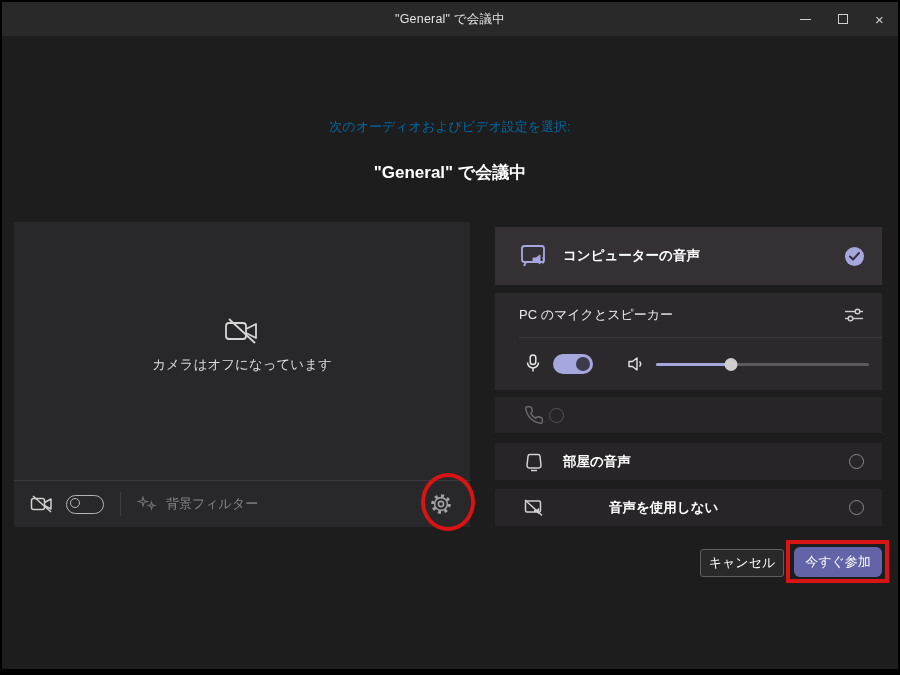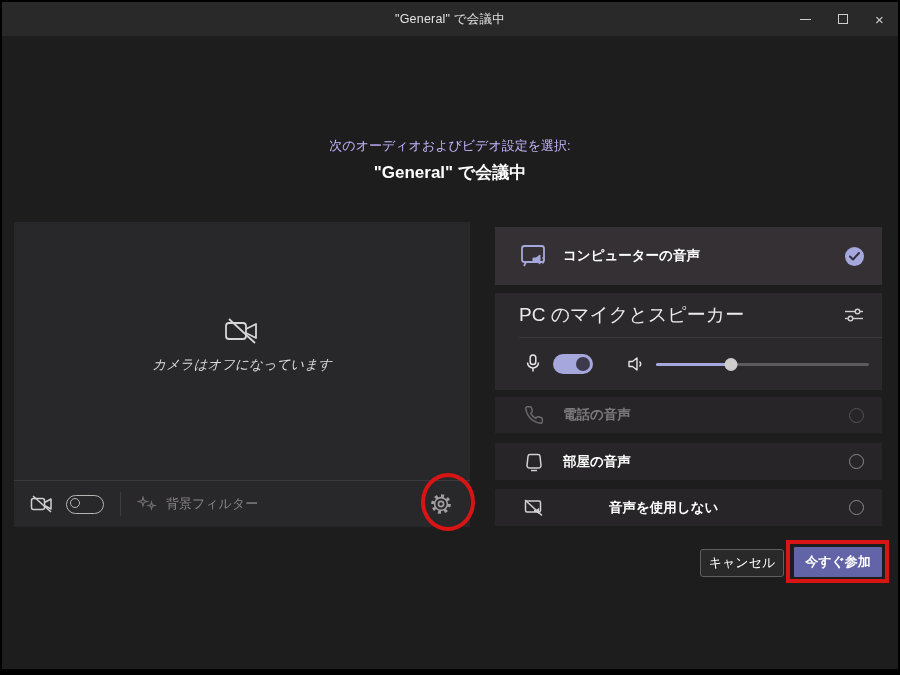--- a/index.html
+++ b/index.html
@@ -17,31 +17,31 @@
   }
   .titlebar-title { font-size:12.5px; color:#e2e2e2; letter-spacing:.2px; }
   .win-controls { position:absolute; right:0; top:0; height:34px; display:flex; }
   .win-btn { width:37px; height:34px; display:flex; align-items:center; justify-content:center; color:#cfcfcf; }
   .glyph-min { width:11px; height:1px; background:#cfcfcf; }
   .glyph-max { width:10px; height:10px; border:1px solid #cfcfcf; }
   .glyph-close { font-size:15px; line-height:1; }
 
   .main { position:absolute; left:2px; top:36px; right:2px; bottom:6px; background:#1e1d1e; }
 
-  .subtitle { position:absolute; left:0; right:0; top:137px; text-align:center; font-size:13px; color:#c4b5fd; }
+  .subtitle { position:absolute; left:0; right:0; top:118px; text-align:center; font-size:13px; color:#0369a1; }
   .heading  { position:absolute; left:0; right:0; top:161px; text-align:center; font-size:17px; font-weight:bold; color:#fff; }
 
   
   .preview {
     position:absolute; left:14px; top:222px; width:456px; height:305px;
     background:#282729;
   }
   .cam-center { position:absolute; left:0; right:0; top:94px; text-align:center; }
   .cam-center svg { display:block; margin:0 auto 10px; }
-  .cam-status { font-size:13.5px; color:#dcdcdc;font-style:italic; }
+  .cam-status { font-size:13.5px; color:#dcdcdc; }
   .preview-bar {
     position:absolute; left:0; right:0; bottom:0; height:47px;
     border-top:1px solid #3b393b; display:flex; align-items:center; padding:12px 16px;
   }
   .toggle-off {
     width:38px; height:19px; border:1.5px solid #b7b5b3; border-radius:10px;
     margin-left:12px; position:relative; flex:none;
   }
   .toggle-off .knob {
     position:absolute; left:3px; top:2.5px; width:10px; height:10px;
@@ -80,21 +80,21 @@
   .check-circle {
     width:19px; height:19px; border-radius:50%; background:#a6a7dc; flex:none;
     display:flex; align-items:center; justify-content:center;
   }
   .radio {
     width:15px; height:15px; border-radius:50%; border:1.5px solid #8a888a; flex:none;
   }
   .radio.dim { border-color:#555355; }
 
   .device-label-row { position:absolute; left:24px; right:18px; top:0; height:44px; display:flex; align-items:center; }
-  .device-label { font-size:19px; color:#eaeaea; flex:1; }
+  .device-label { font-size:13px; color:#eaeaea; flex:1; }
   .device-divider { position:absolute; left:24px; right:0; top:44px; height:1px; background:#3b393b; }
   .device-controls { position:absolute; left:0; right:0; top:44px; bottom:0; display:flex; align-items:center; padding-left:30px; }
 
   .toggle-on {
     width:40px; height:20px; border-radius:10px; background:#a6a7dc; position:relative; margin-left:12px; flex:none;
   }
   .toggle-on .knob {
     position:absolute; right:3px; top:3px; width:14px; height:14px; border-radius:50%; background:#3c3a4c;
   }
   .spk-icon { margin-left:34px; flex:none; }
@@ -105,22 +105,22 @@
 
   
   .btn-cancel {
     position:absolute; left:700px; top:549px; width:84px; height:28px;
     background:#2a292a; border:1px solid #605e60; border-radius:3px;
     font-size:13px; font-weight:normal; color:#fff;
     display:flex; align-items:center; justify-content:center;
   }
   .btn-join {
     position:absolute; left:794px; top:547px; width:88px; height:30px;
-    background:#6264a7; border-radius:1px;
-    font-size:13px; font-weight:bold; color:#fff;
+    background:#6264a7; border-radius:6px;
+    font-size:13px; font-weight:normal; color:#fff;
     display:flex; align-items:center; justify-content:center;
   }
 </style>
 </head>
 <body>
 
 <div class="titlebar">
   <span class="titlebar-title">"General" で会議中</span>
   <div class="win-controls">
     <div class="win-btn">
@@ -226,21 +226,20 @@
     </div>
   </div>
 </div>
 
 <div class="opt-row row-phone">
   <span class="opt-icon">
     <svg width="20" height="20" viewBox="0 0 24 24">
       <path d="M22 16.92v3a2 2 0 0 1-2.18 2 19.79 19.79 0 0 1-8.63-3.07 19.5 19.5 0 0 1-6-6 19.79 19.79 0 0 1-3.07-8.67A2 2 0 0 1 4.11 2h3a2 2 0 0 1 2 1.72 12.84 12.84 0 0 0 .7 2.81 2 2 0 0 1-.45 2.11L8.09 9.91a16 16 0 0 0 6 6l1.27-1.27a2 2 0 0 1 2.11-.45 12.84 12.84 0 0 0 2.81.7A2 2 0 0 1 22 16.92z" fill="none" stroke="#6c6a6c" stroke-width="1.8"></path>
     </svg>
   </span>
-  <span class="opt-label dim">電話の音声</span>
   <span class="radio dim"></span>
 </div>
 
 <div class="opt-row row-room">
   <span class="opt-icon">
     <svg width="22" height="20" viewBox="0 0 22 20">
       <path d="M7 2.5 h8 a2 2 0 0 1 2 1.8 l1 9 a2.5 2.5 0 0 1-2.5 2.7 h-9 a2.5 2.5 0 0 1-2.5-2.7 l1-9 a2 2 0 0 1 2-1.8 z" fill="none" stroke="#d2d0d2" stroke-width="1.5"></path>
       <line x1="8" y1="18.5" x2="14" y2="18.5" stroke="#d2d0d2" stroke-width="1.5"></line>
     </svg>
   </span>

